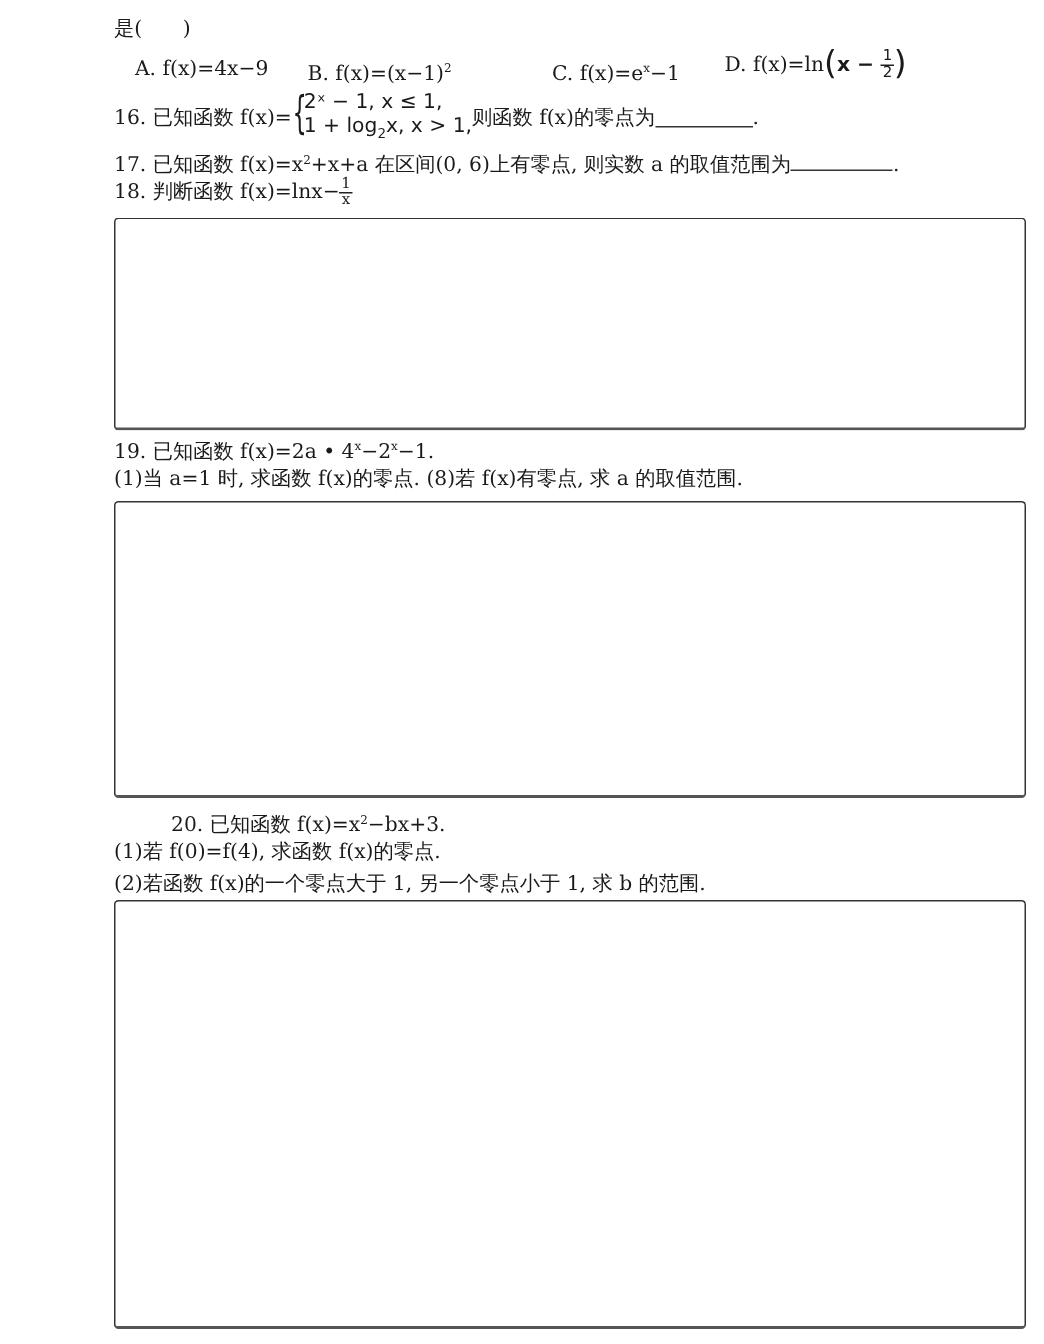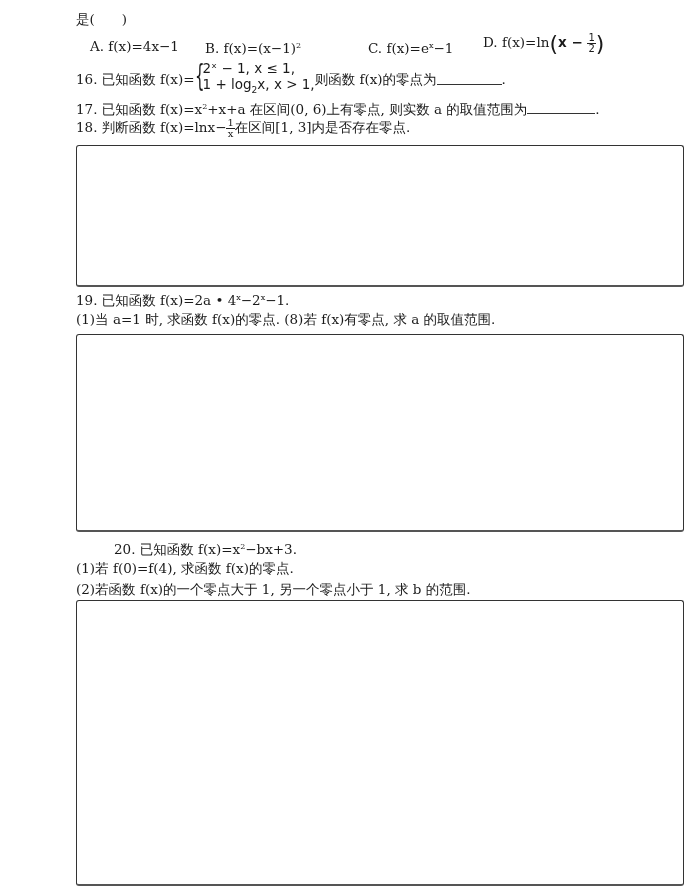--- a/index.html
+++ b/index.html
@@ -19,42 +19,42 @@
   .piece { display: inline-block; vertical-align: middle; position: relative; padding-left: 8px; }
   .piece .brace { position: absolute; left: 0; top: -1px; font-size: 30px; line-height: 34px; font-family: "DejaVu Sans", sans-serif; transform: scaleX(0.5); transform-origin: left; }
   .piece .row { display: block; font-size: 13.5px; line-height: 16px; font-family: "DejaVu Sans", "Liberation Sans", sans-serif; }
 </style>
 </head>
 <body>
 
 <div class="line" style="top:10px;">是(　　)</div>
 
 <div class="opt" style="left:90px; top:37px;">
-  <span>A. f(x)=4x−1</span>
+  <span>A. f(x)=4x−9</span>
 </div>
 <div class="opt" style="left:205px; top:37px;">
   <span>B. f(x)=(x−1)</span><sup>2</sup>
 </div>
 <div class="opt" style="left:368px; top:37px;">
   <span>C. f(x)=e</span><sup>x</sup><span>−1</span>
 </div>
 <div class="opt" style="left:483px; top:33px;">
   <span>D. f(x)=ln</span><span class="math" style="font-size:22px; vertical-align:middle;">(</span><span class="math" style="font-weight:bold;">x − </span><span class="frac math"><span class="num">1</span><span>2</span></span><span class="math" style="font-size:22px; vertical-align:middle;">)</span>
 </div>
 
 <div class="line" style="top:60px; height:36px;">
   <span style="vertical-align:middle;">16. 已知函数 f(x)=</span><span class="piece"><span class="brace">{</span><span class="row">2ˣ − 1, x ≤ 1,</span><span class="row"><span>1 + log</span><sub>2</sub><span>x, x &gt; 1,</span></span></span><span style="vertical-align:middle;">则函数 f(x)的零点为</span><span class="blank" style="width:65px; vertical-align:middle;"></span><span style="vertical-align:middle;">.</span>
 </div>
 
 <div class="line" style="top:98px;">
   <span>17. 已知函数 f(x)=x</span><sup>2</sup><span>+x+a 在区间(0, 6)上有零点, 则实数 a 的取值范围为</span><span class="blank" style="width:68px;"></span><span>.</span>
 </div>
 
 <div class="line" style="top:118px;">
-  <span>18. 判断函数 f(x)=lnx−</span><span class="frac"><span class="num">1</span><span>x</span></span><span>在区间[1, 3]内是否存在零点.</span>
+  <span>18. 判断函数 f(x)=lnx−</span><span class="frac"><span class="num">1</span><span>x</span></span>
 </div>
 
 <div class="box" style="top:145px; height:139px;"></div>
 
 <div class="line" style="top:289px;">
   <span>19. 已知函数 f(x)=2a • 4</span><sup>x</sup><span>−2</span><sup>x</sup><span>−1.</span>
 </div>
 <div class="line" style="top:310px;">(1)当 a=1 时, 求函数 f(x)的零点. (8)若 f(x)有零点, 求 a 的取值范围.</div>
 
 <div class="box" style="top:334px; height:195px;"></div>

